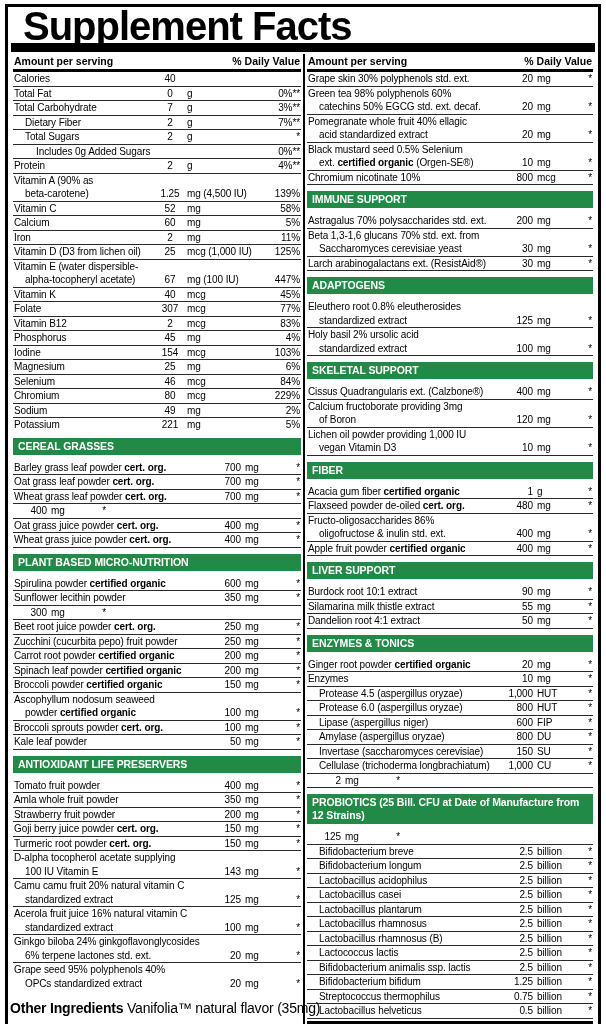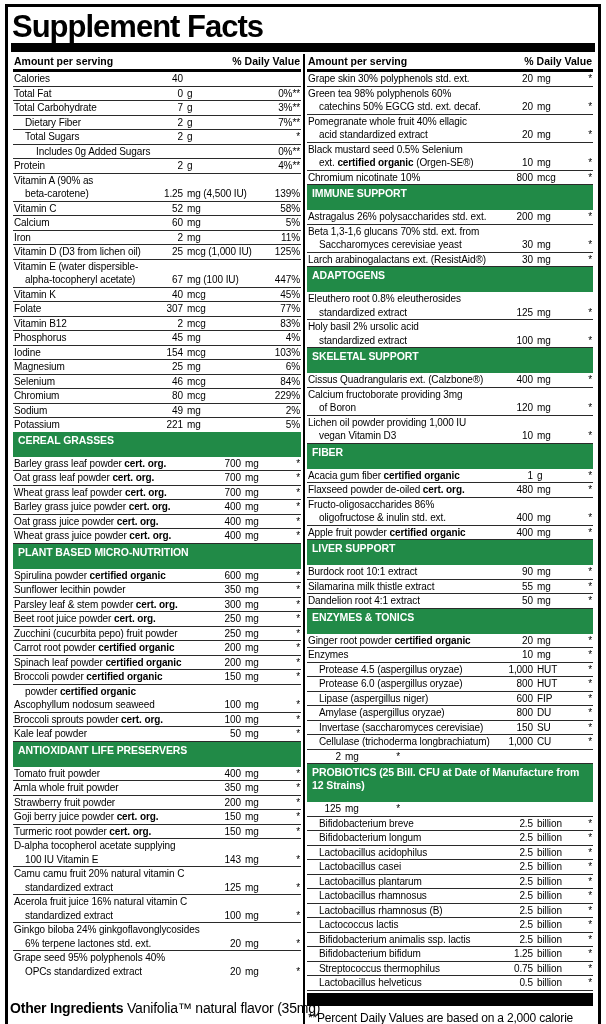--- a/index.html
+++ b/index.html
@@ -5,22 +5,22 @@
   html,body{margin:0;padding:0;}
   body{
     width:606px;height:1024px;background:#ffffff;color:#000;
     font-family:"Liberation Sans", sans-serif;position:relative;overflow:hidden;
   }
   .label-box{
     position:absolute;left:5px;top:4px;width:590px;
     border:3px solid #000;background:#fff;
   }
   .title{
-    font-size:31px;font-weight:800;letter-spacing:-1px;
-    padding:3px 4px 0 4px;line-height:33px;
+    font-size:40px;font-weight:800;letter-spacing:-1px;
+    padding:3px 4px 0 15px;line-height:33px;
   }
   .serving-row{
     display:flex;justify-content:space-between;
     font-size:12px;padding:1px 4px 3px 4px;
   }
   .thick-bar{height:9px;background:#000;margin:0 3px;}
   .cols{display:flex;margin:2px 3px 0 3px;}
   .col{width:50%;box-sizing:border-box;padding:0 2px 2px 2px;}
   .col-right{border-left:2px solid #000;}
   .col-head{
@@ -36,27 +36,27 @@
   .name{flex:1 1 0;min-width:0;}
   .line{line-height:13.5px;white-space:nowrap;}
   .ind1{padding-left:11px;}
   .ind2{padding-left:22px;}
   .num{text-align:right;line-height:13.5px;}
   .unit{text-align:left;padding-left:4px;line-height:13.5px;}
   .dv{text-align:right;line-height:13.5px;}
   .bot .num{width:33px;}
   .bot .unit{width:42px;}
   .bot .dv{width:13px;}
-  .nutri .num{width:26px;}
+  .nutri .num{width:26px;text-align:center;}
   .nutri .unit{width:80px;}
   .nutri .dv{width:33px;}
   .section-bar{
     background:var(--green,#218a47);color:#fff;font-weight:bold;
-    font-size:10.5px;line-height:13px;padding:2px 2px 10px 5px;
-    margin:0 0;letter-spacing:-0.1px;
+    font-size:10.5px;line-height:13px;padding:2px 2px 2px 5px;
+    margin:6px 0;letter-spacing:-0.1px;
   }
   .black-bar{height:13px;background:#000;margin:2px 0;}
   .footnotes{font-size:12px;line-height:14px;padding:3px 1px 1px 1px;letter-spacing:-0.2px;}
   .other-ing{
     position:absolute;left:10px;top:1000px;font-size:14px;letter-spacing:-0.2px;
   }
   .b{font-weight:bold;}
 </style>
 </head>
 <body>
@@ -279,23 +279,20 @@
             </div>
             <div class="row">
               <div class="name">
                 <div class="line">Wheat grass leaf powder <span class="b">cert. org.</span></div>
               </div>
               <div class="num">700</div>
               <div class="unit">mg</div>
               <div class="dv">*</div>
             </div>
             <div class="row">
-              <div class="name">
-                <div class="line">Barley grass juice powder <span class="b">cert. org.</span></div>
-              </div>
               <div class="num">400</div>
               <div class="unit">mg</div>
               <div class="dv">*</div>
             </div>
             <div class="row">
               <div class="name">
                 <div class="line">Oat grass juice powder <span class="b">cert. org.</span></div>
               </div>
               <div class="num">400</div>
               <div class="unit">mg</div>
@@ -320,23 +317,20 @@
             </div>
             <div class="row">
               <div class="name">
                 <div class="line">Sunflower lecithin powder</div>
               </div>
               <div class="num">350</div>
               <div class="unit">mg</div>
               <div class="dv">*</div>
             </div>
             <div class="row">
-              <div class="name">
-                <div class="line">Parsley leaf &amp; stem powder <span class="b">cert. org.</span></div>
-              </div>
               <div class="num">300</div>
               <div class="unit">mg</div>
               <div class="dv">*</div>
             </div>
             <div class="row">
               <div class="name">
                 <div class="line">Beet root juice powder <span class="b">cert. org.</span></div>
               </div>
               <div class="num">250</div>
               <div class="unit">mg</div>
@@ -369,22 +363,22 @@
             <div class="row">
               <div class="name">
                 <div class="line">Broccoli powder <span class="b">certified organic</span></div>
               </div>
               <div class="num">150</div>
               <div class="unit">mg</div>
               <div class="dv">*</div>
             </div>
             <div class="row">
               <div class="name">
+                <div class="line">Ascophyllum nodosum seaweed</div>
                 <div class="line ind1">powder <span class="b">certified organic</span></div>
-                <div class="line">Ascophyllum nodosum seaweed</div>
               </div>
               <div class="num">100</div>
               <div class="unit">mg</div>
               <div class="dv">*</div>
             </div>
             <div class="row">
               <div class="name">
                 <div class="line">Broccoli sprouts powder <span class="b">cert. org.</span></div>
               </div>
               <div class="num">100</div>
@@ -534,21 +528,21 @@
               <div class="name">
                 <div class="line">Chromium nicotinate 10%</div>
               </div>
               <div class="num">800</div>
               <div class="unit">mcg</div>
               <div class="dv">*</div>
             </div>
             <div class="section-bar">IMMUNE SUPPORT</div>
             <div class="row">
               <div class="name">
-                <div class="line">Astragalus 26% polysaccharides std. ext.</div>
+                <div class="line">Astragalus 70% polysaccharides std. ext.</div>
               </div>
               <div class="num">200</div>
               <div class="unit">mg</div>
               <div class="dv">*</div>
             </div>
             <div class="row">
               <div class="name">
                 <div class="line">Beta 1,3-1,6 glucans 70% std. ext. from</div>
                 <div class="line ind1">Saccharomyces cerevisiae yeast</div>
               </div>

